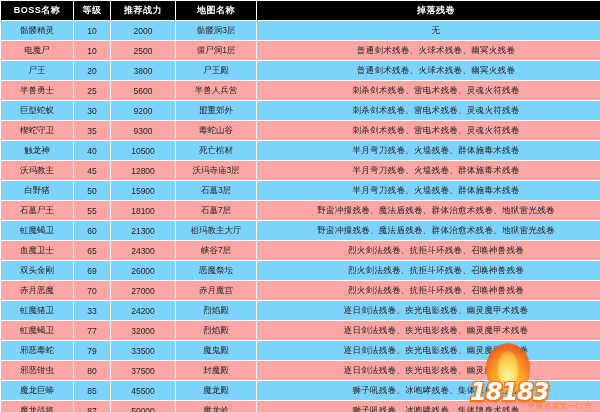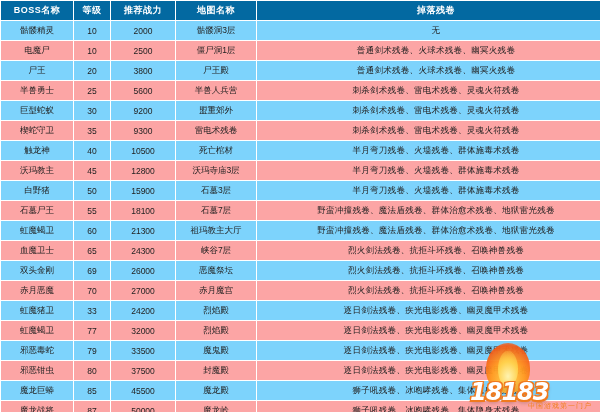--- a/index.html
+++ b/index.html
@@ -17,21 +17,21 @@
     position: relative;
     width: 600px;
     height: 412px;
   }
   table.boss-table {
     border-collapse: collapse;
     width: 600px;
     table-layout: fixed;
   }
   table.boss-table th {
-    background: #0369a1;
+    background: #000000;
     color: #ffffff;
     font-size: 9px;
     font-weight: bold;
     height: 17px;
     border: 1px solid #ffffff;
     text-align: center;
     letter-spacing: 0.5px;
   }
   table.boss-table td {
     font-size: 8.5px;
@@ -159,21 +159,21 @@
           <td class="c-name">巨型蛇蚁</td>
           <td class="c-lvl">30</td>
           <td class="c-power">9200</td>
           <td class="c-map">盟重郊外</td>
           <td class="c-drop">刺杀剑术残卷、雷电术残卷、灵魂火符残卷</td>
         </tr>
         <tr class="row-b">
           <td class="c-name">楔蛇守卫</td>
           <td class="c-lvl">35</td>
           <td class="c-power">9300</td>
-          <td class="c-map">雷电术残卷</td>
+          <td class="c-map">毒蛇山谷</td>
           <td class="c-drop">刺杀剑术残卷、雷电术残卷、灵魂火符残卷</td>
         </tr>
         <tr class="row-a">
           <td class="c-name">触龙神</td>
           <td class="c-lvl">40</td>
           <td class="c-power">10500</td>
           <td class="c-map">死亡棺材</td>
           <td class="c-drop">半月弯刀残卷、火墙残卷、群体施毒术残卷</td>
         </tr>
         <tr class="row-b">

